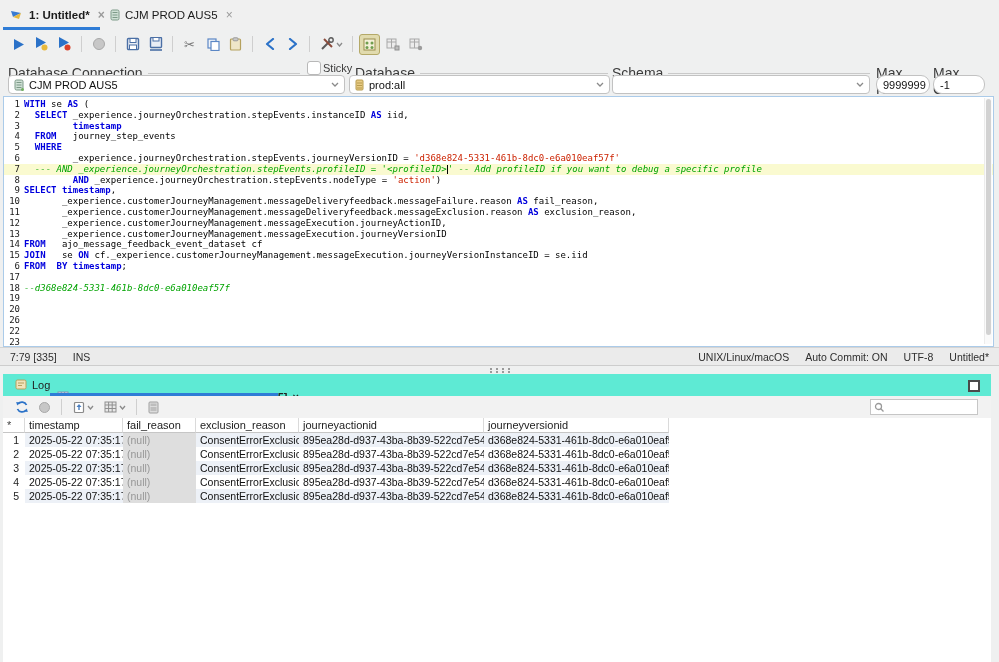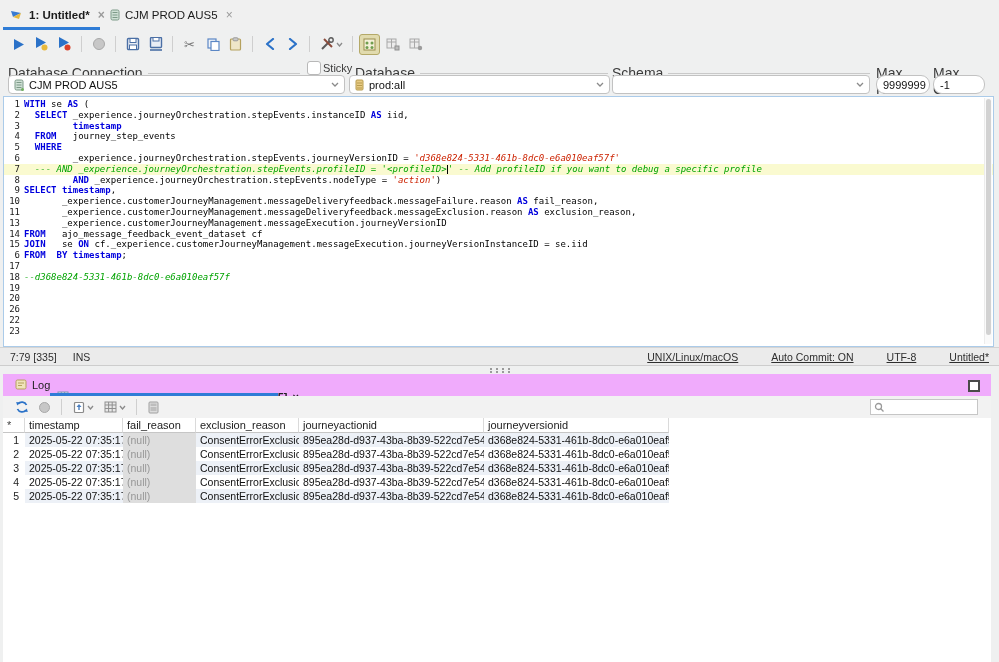--- a/index.html
+++ b/index.html
@@ -37,41 +37,41 @@
   #editor{left:3px;top:96px;width:991px;height:251px;background:#fff;border:1px solid #abcbe9;
           box-sizing:border-box;overflow:hidden;}
   #elines{padding-top:2px;}
   .eline{display:flex;height:10.8px;line-height:10.8px;font-family:"DejaVu Sans Mono",monospace;
          font-size:9px;white-space:pre;}
   .eline.hl{background:#fafad0;}
   .gut{width:16px;text-align:right;padding-right:4px;color:#1a1a1a;flex:none;}
   .code{flex:1;}
   .seg-p{color:#000;}
   .seg-k{color:#0000dd;font-weight:bold;}
-  .seg-s{color:#cc2200;font-style:italic;}
+  .seg-s{color:#cc2200;}
   .seg-c{color:#00a300;font-style:italic;}
   .cursor{display:inline-block;width:1px;height:9px;background:#000;vertical-align:text-bottom;}
   #escroll{left:984px;top:98px;width:8px;height:246px;background:#fafafa;border-left:1px solid #ececec;box-sizing:border-box;}
   #escroll .thumb{margin:1px auto;width:5px;height:96%;background:#d2d2d2;border-radius:3px;}
 
   
   .statusbar{left:0;top:347px;width:999px;height:19px;background:#ebebeb;border-top:1px solid #d4d4d4;
              border-bottom:1px solid #cdcdcd;box-sizing:border-box;display:flex;align-items:center;
              font-size:10.5px;color:#2e2e2e;padding:0 10px;}
   .statusbar .left{display:flex;gap:16px;}
-  .statusbar .right{margin-left:auto;display:flex;gap:33px;text-decoration:underline;}
+  .statusbar .right{margin-left:auto;display:flex;gap:16px;}
 
   
   .splitter{left:0;top:366px;width:999px;height:8px;display:flex;align-items:center;justify-content:center;gap:4px;}
   .dotpair{display:flex;flex-direction:column;gap:1px;}
   .dot{width:2px;height:2px;background:#9a9a9a;}
 
   
   #results{left:3px;top:374px;width:988px;height:288px;background:#fff;}
-  .rtabs{position:absolute;left:0;top:0;width:100%;height:22px;background:#f0abfc;}
+  .rtabs{position:absolute;left:0;top:0;width:100%;height:22px;background:#5eead4;}
   .rtab{position:absolute;top:1px;height:19px;display:flex;align-items:center;gap:5px;font-size:11px;
         color:#222;padding:0 4px;}
   .rtab.active{font-weight:bold;}
   .rtab-underline{position:absolute;left:47px;top:19px;width:228px;height:3px;background:#2f7cd6;}
   .maxbox{position:absolute;right:11px;top:6px;width:8px;height:8px;border:2px solid #4a4a4a;background:#fff;}
   .rtoolbar{position:absolute;left:0;top:22px;width:100%;height:22px;background:#f2f2f2;display:flex;
             align-items:center;padding-left:8px;gap:2px;box-sizing:border-box;}
   .search{position:absolute;right:13px;top:25px;width:108px;height:16px;background:#fff;border:1px solid #c6c6c6;
           display:flex;align-items:center;padding:0 3px;box-sizing:border-box;}
 
@@ -293,20 +293,21 @@
       <div class="eline"><span class="gut">2</span><span class="code"><span class="seg-p">  </span><span class="seg-k">SELECT</span><span class="seg-p"> _experience.journeyOrchestration.stepEvents.instanceID </span><span class="seg-k">AS</span><span class="seg-p"> iid,</span></span></div>
       <div class="eline"><span class="gut">3</span><span class="code"><span class="seg-p">         </span><span class="seg-k">timestamp</span></span></div>
       <div class="eline"><span class="gut">4</span><span class="code"><span class="seg-p">  </span><span class="seg-k">FROM</span><span class="seg-p">   journey_step_events</span></span></div>
       <div class="eline"><span class="gut">5</span><span class="code"><span class="seg-p">  </span><span class="seg-k">WHERE</span></span></div>
       <div class="eline"><span class="gut">6</span><span class="code"><span class="seg-p">         _experience.journeyOrchestration.stepEvents.journeyVersionID = </span><span class="seg-s">'d368e824-5331-461b-8dc0-e6a010eaf57f'</span></span></div>
       <div class="eline hl"><span class="gut">7</span><span class="code"><span class="seg-c">  --- AND _experience.journeyOrchestration.stepEvents.profileID = '&lt;profileID&gt;</span><span class="cursor"></span><span class="seg-c">' -- Add profileID if you want to debug a specific profile</span></span></div>
       <div class="eline"><span class="gut">8</span><span class="code"><span class="seg-p">         </span><span class="seg-k">AND</span><span class="seg-p"> _experience.journeyOrchestration.stepEvents.nodeType = </span><span class="seg-s">'action'</span><span class="seg-p">)</span></span></div>
       <div class="eline"><span class="gut">9</span><span class="code"><span class="seg-k">SELECT</span><span class="seg-p"> </span><span class="seg-k">timestamp</span><span class="seg-p">,</span></span></div>
       <div class="eline"><span class="gut">10</span><span class="code"><span class="seg-p">       _experience.customerJourneyManagement.messageDeliveryfeedback.messageFailure.reason </span><span class="seg-k">AS</span><span class="seg-p"> fail_reason,</span></span></div>
       <div class="eline"><span class="gut">11</span><span class="code"><span class="seg-p">       _experience.customerJourneyManagement.messageDeliveryfeedback.messageExclusion.reason </span><span class="seg-k">AS</span><span class="seg-p"> exclusion_reason,</span></span></div>
+      <div class="eline"><span class="gut">12</span><span class="code"><span class="seg-p">       _experience.customerJourneyManagement.messageExecution.journeyActionID,</span></span></div>
       <div class="eline"><span class="gut">13</span><span class="code"><span class="seg-p">       _experience.customerJourneyManagement.messageExecution.journeyVersionID</span></span></div>
       <div class="eline"><span class="gut">14</span><span class="code"><span class="seg-k">FROM</span><span class="seg-p">   ajo_message_feedback_event_dataset cf</span></span></div>
       <div class="eline"><span class="gut">15</span><span class="code"><span class="seg-k">JOIN</span><span class="seg-p">   se </span><span class="seg-k">ON</span><span class="seg-p"> cf._experience.customerJourneyManagement.messageExecution.journeyVersionInstanceID = se.iid</span></span></div>
       <div class="eline"><span class="gut">6</span><span class="code"><span class="seg-k">FROM</span><span class="seg-p">  </span><span class="seg-k">BY</span><span class="seg-p"> </span><span class="seg-k">timestamp</span><span class="seg-p">;</span></span></div>
       <div class="eline"><span class="gut">17</span><span class="code"></span></div>
       <div class="eline"><span class="gut">18</span><span class="code"><span class="seg-c">--d368e824-5331-461b-8dc0-e6a010eaf57f</span></span></div>
       <div class="eline"><span class="gut">19</span><span class="code"></span></div>
       <div class="eline"><span class="gut">20</span><span class="code"></span></div>
       <div class="eline"><span class="gut">26</span><span class="code"></span></div>
       <div class="eline"><span class="gut">22</span><span class="code"></span></div>

